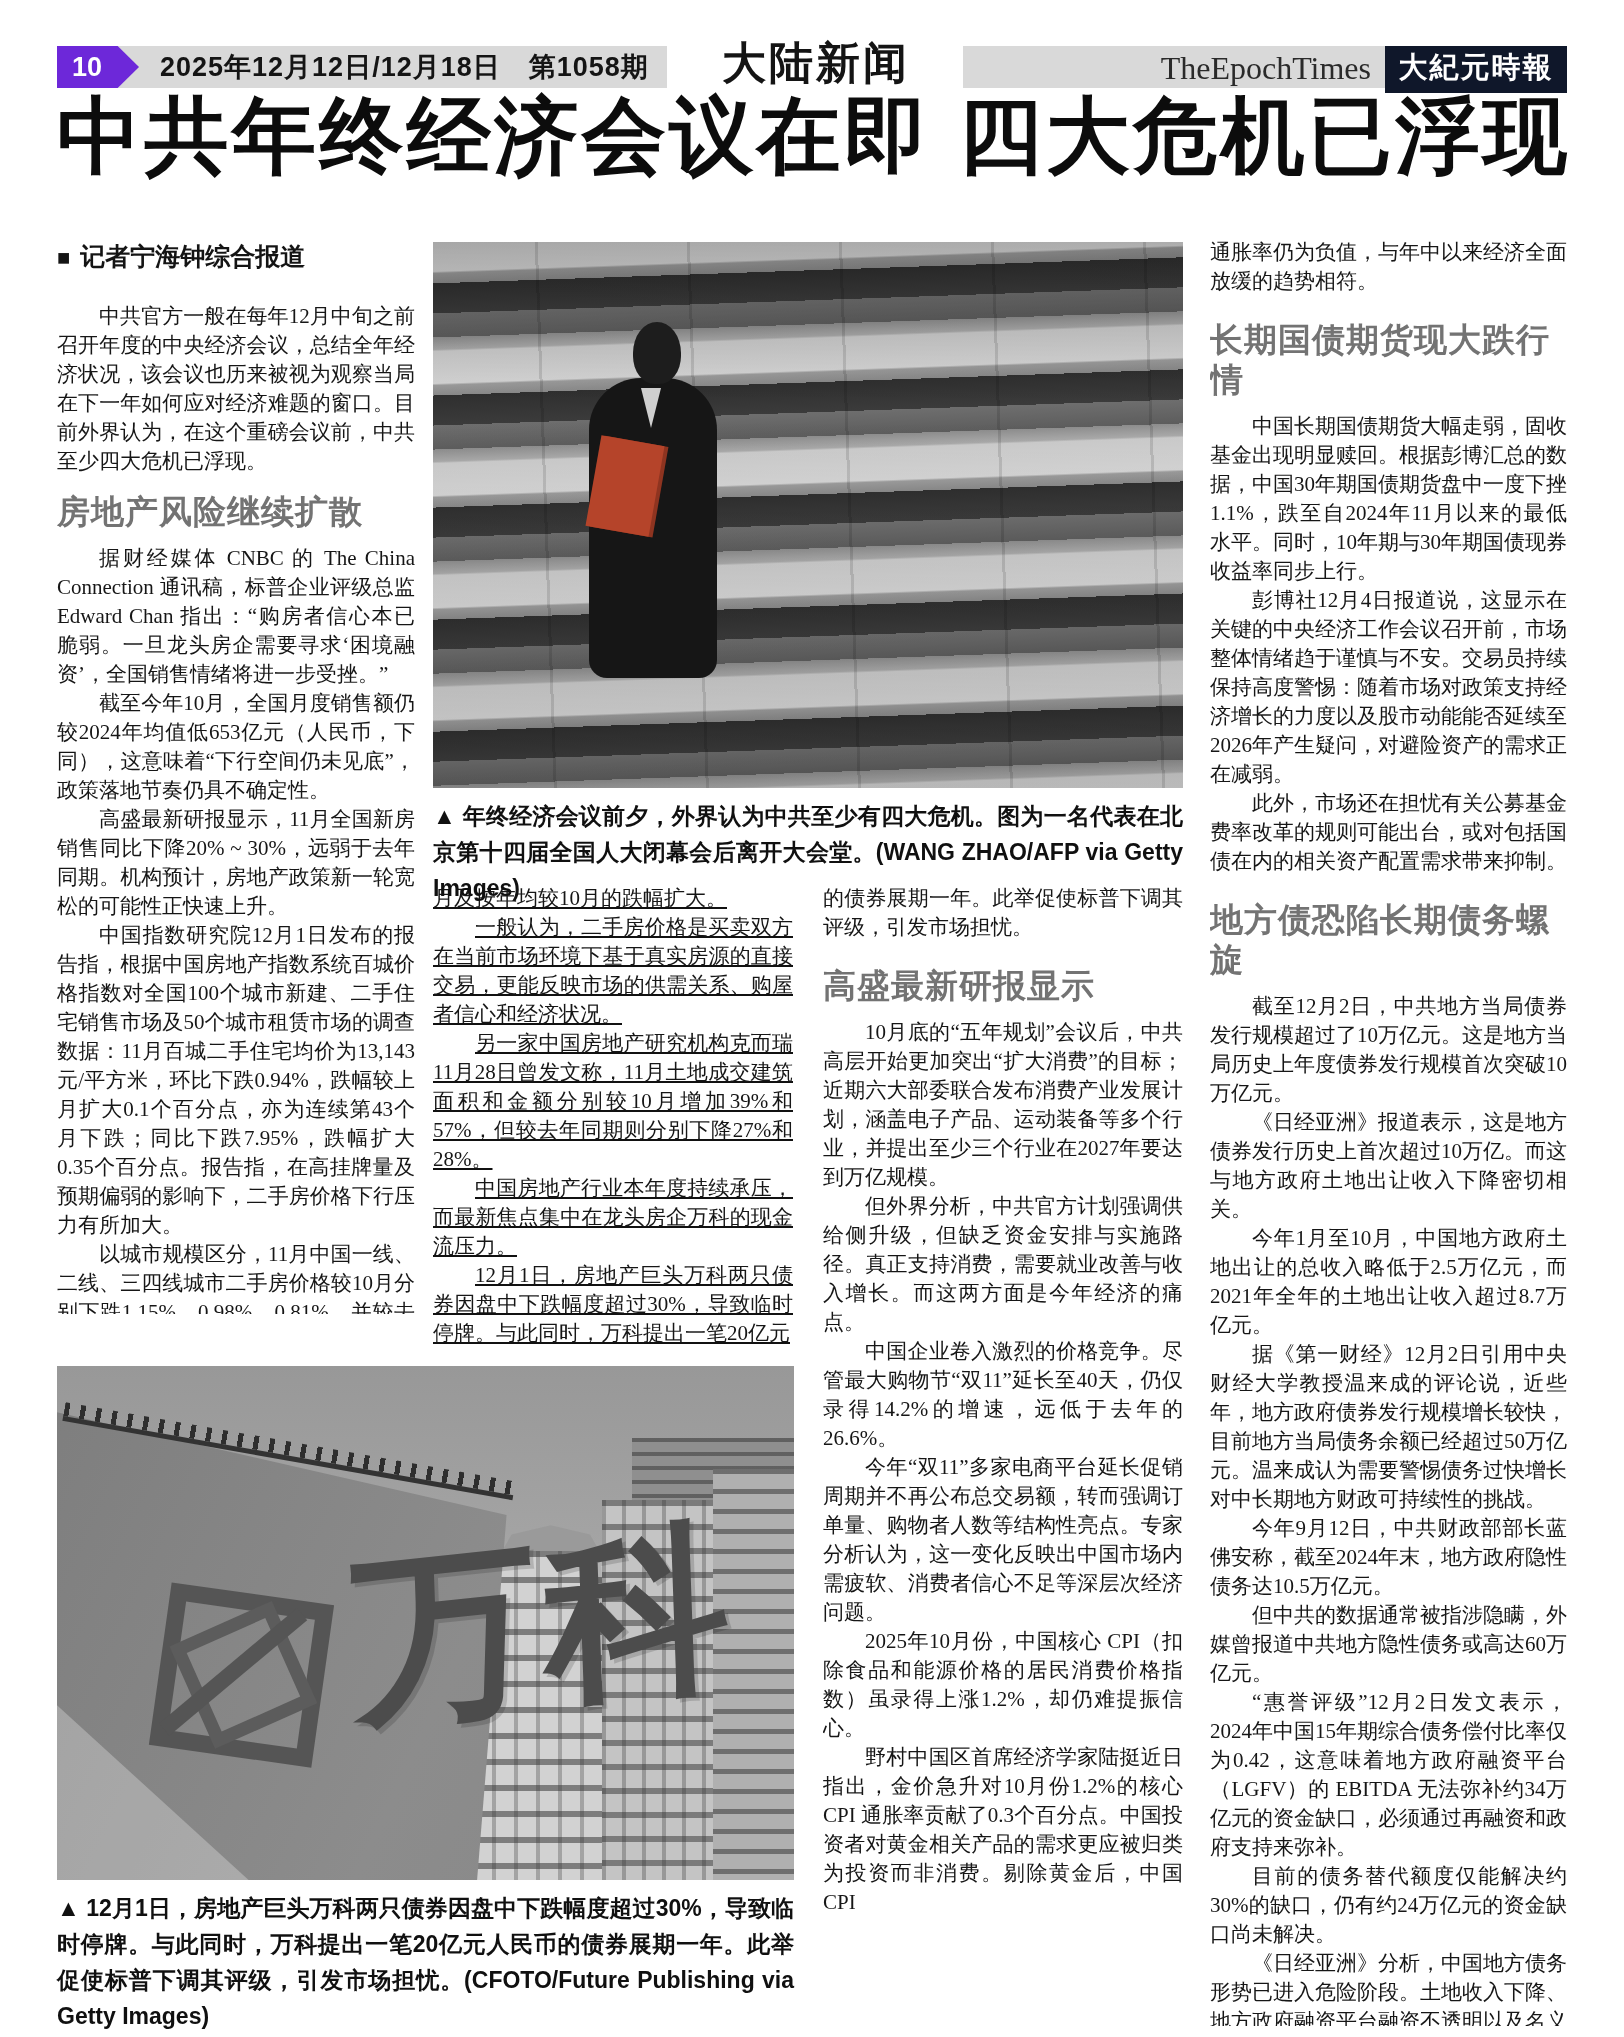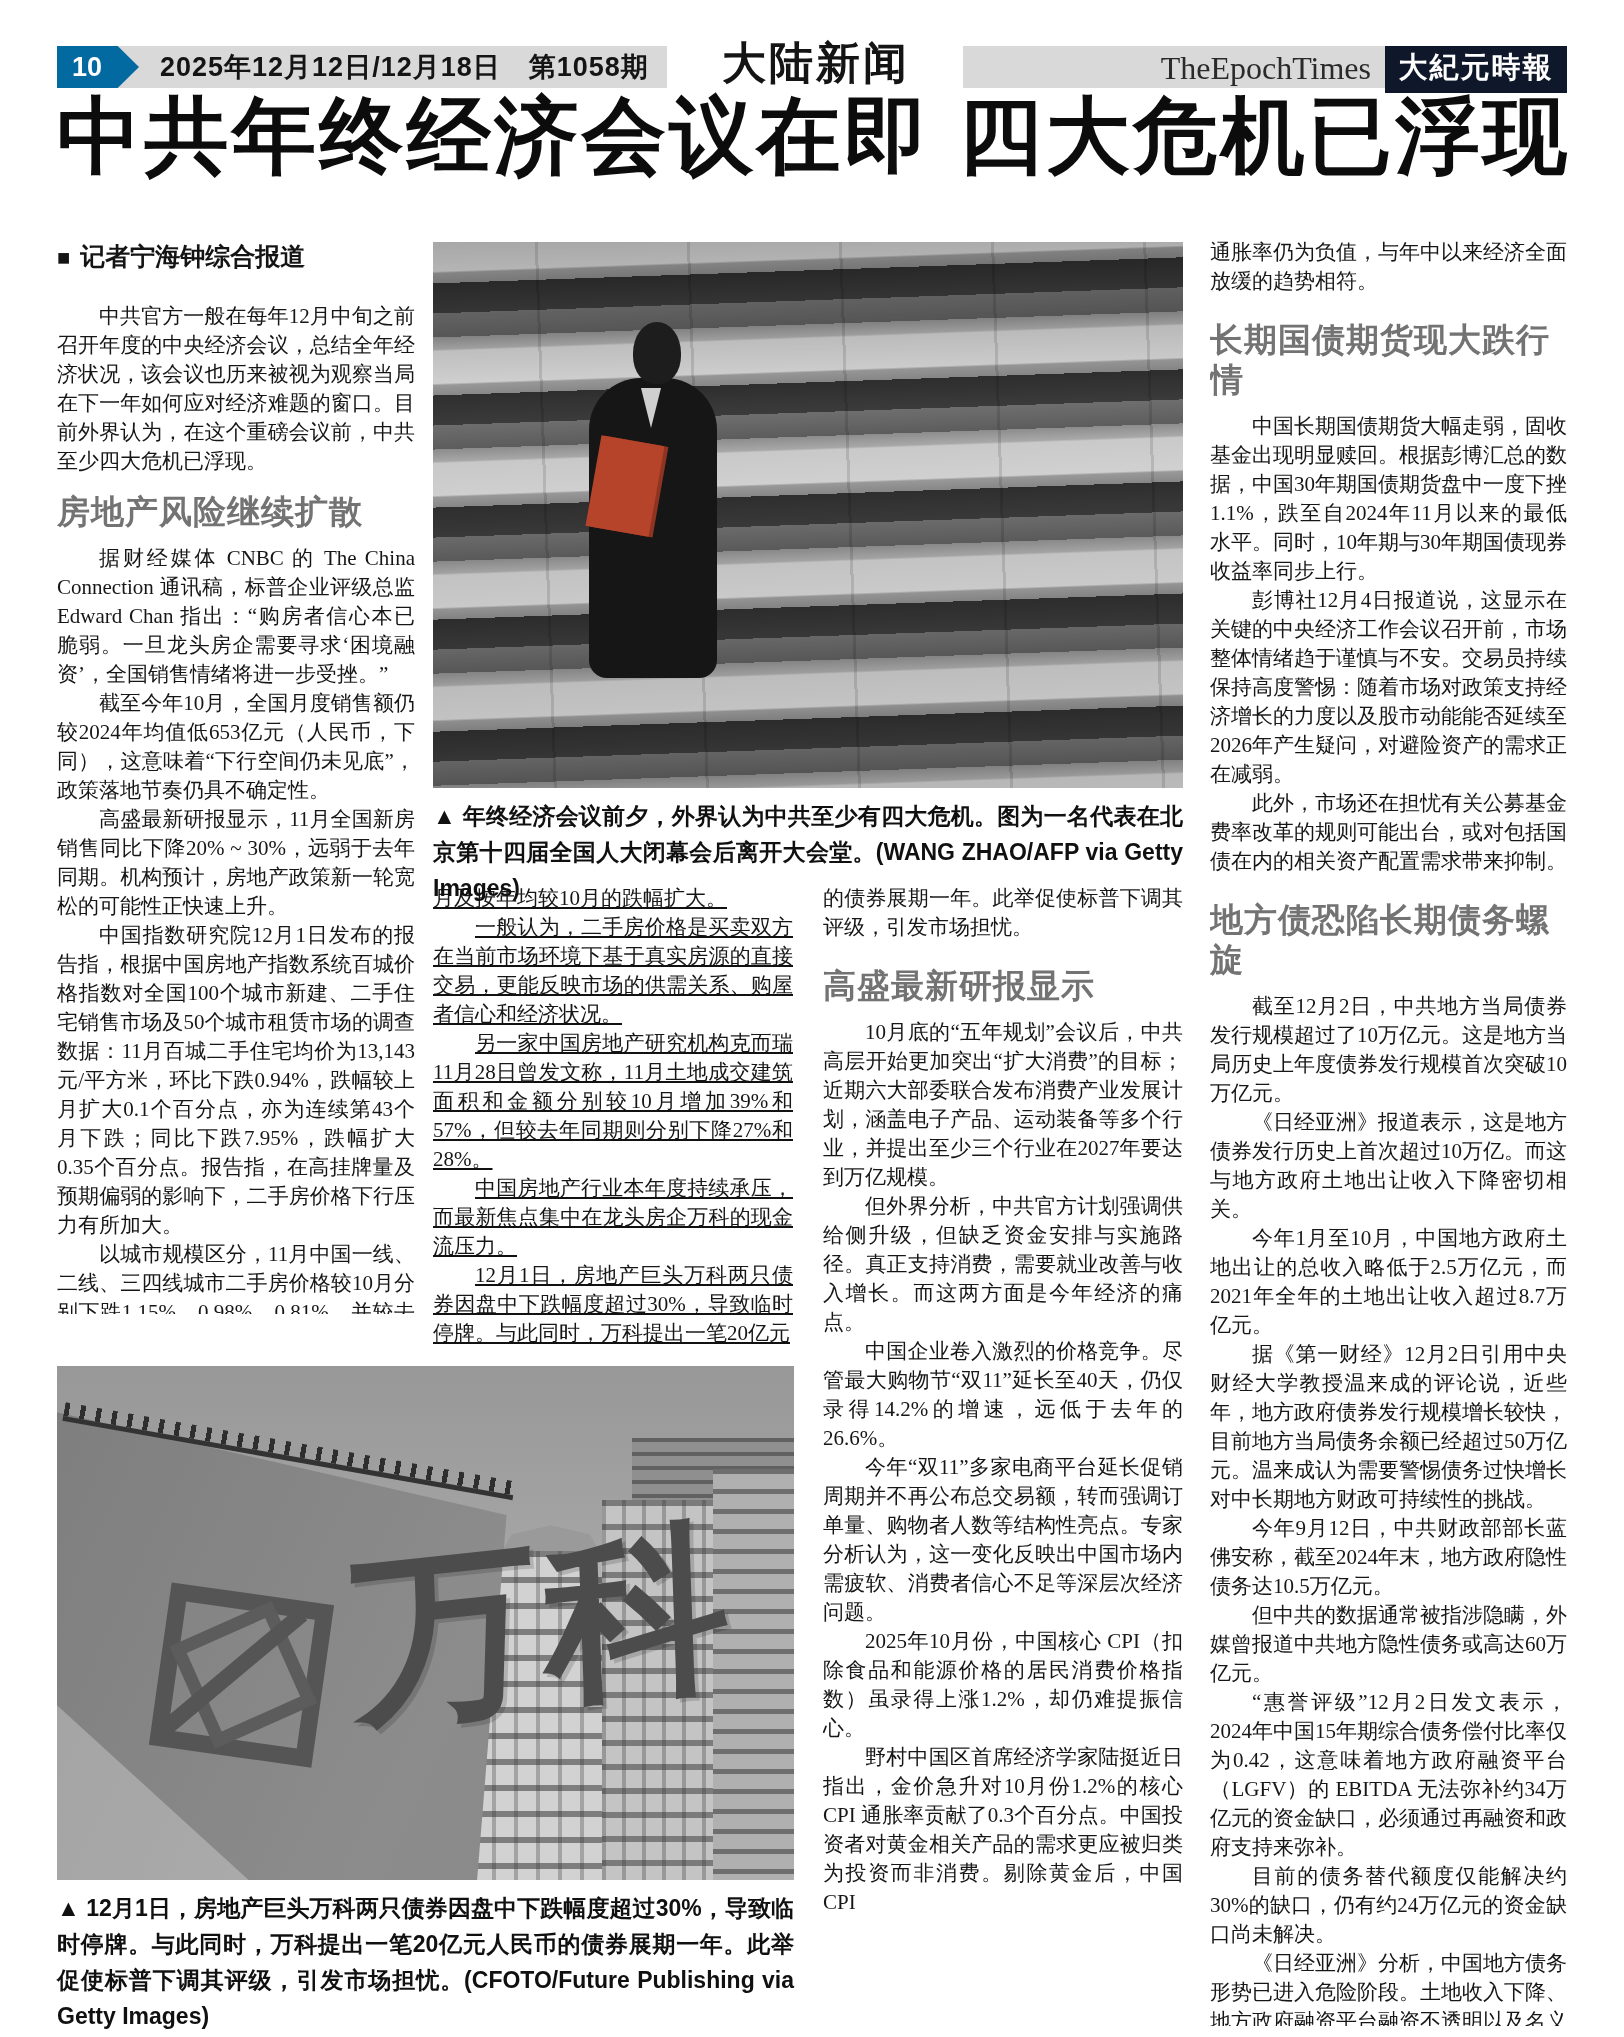--- a/index.html
+++ b/index.html
@@ -4,21 +4,21 @@
 <style>
   html,body { margin:0; padding:0; background:#e8e8e8; }
   .page {
     position:relative; width:1624px; height:2037px; margin:0 auto;
     background:#ffffff; overflow:hidden; color:#111;
     font-family:"Liberation Serif", serif;
   }
   
   .date-bar { position:absolute; left:57px; top:46px; width:610px; height:42px; background:#d9d9d9; }
   .page-badge {
-    position:absolute; left:57px; top:46px; width:82px; height:42px; background:#0369a1;
+    position:absolute; left:57px; top:46px; width:82px; height:42px; background:#6d28d9;
     clip-path:polygon(0 0, 74% 0, 100% 50%, 74% 100%, 0 100%);
     color:#fff; font:bold 27px/42px "Liberation Sans", sans-serif; text-align:left; padding-left:0;
   }
   .page-badge span { display:inline-block; width:60px; text-align:center; }
   .date-text {
     position:absolute; left:160px; top:50px; font:bold 27px/34px "Liberation Sans", sans-serif; color:#141414;
     letter-spacing:1px; white-space:nowrap;
   }
   .date-text .issue { margin-left:28px; }
   .section-title {

